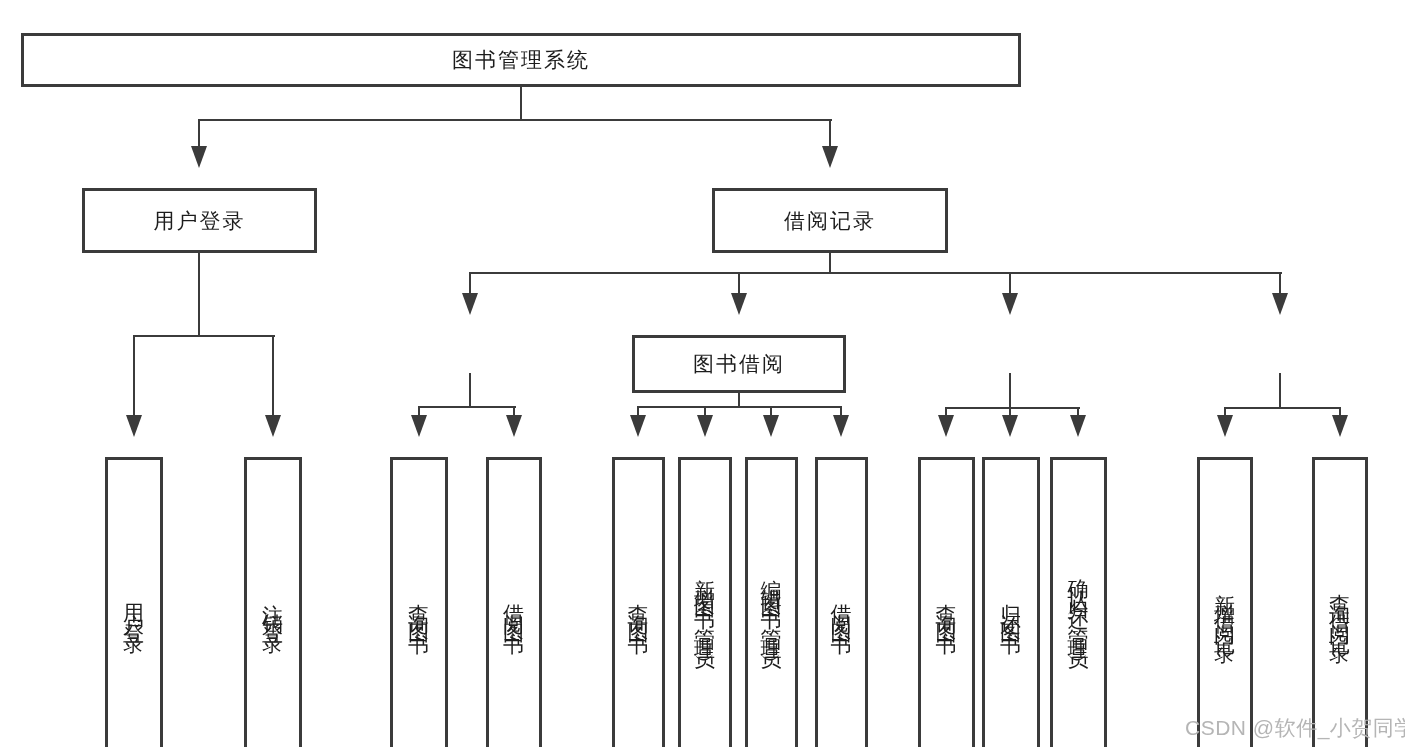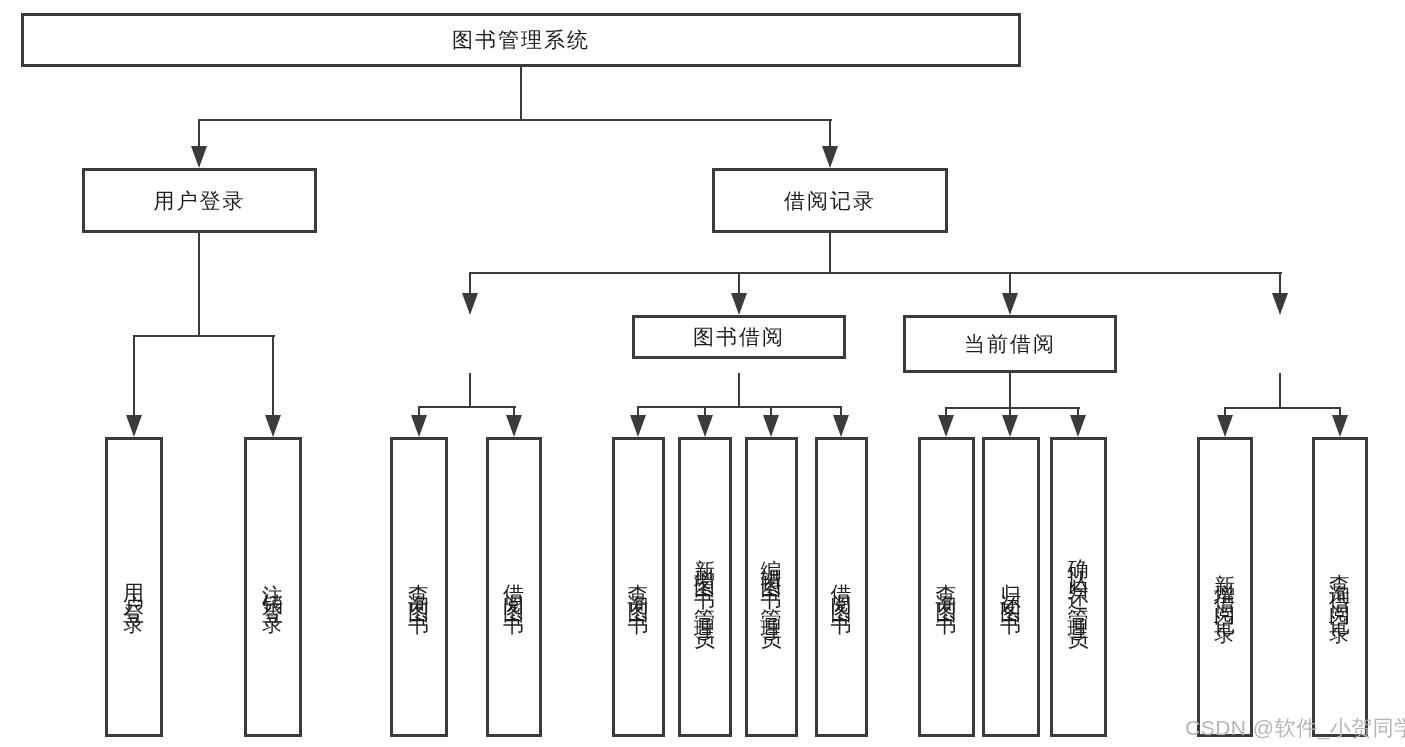--- a/index.html
+++ b/index.html
@@ -8,21 +8,21 @@
     background:var(--bg,#ffffff);
     font-family:"Liberation Sans","DejaVu Sans",sans-serif;
   }
   .stage{position:absolute;left:0;top:0;width:1405px;height:747px;}
   .box{
     position:absolute;box-sizing:border-box;
     border:3px solid var(--line,#3b3b3b);
     background:#ffffff;
     display:flex;align-items:center;justify-content:center;
     color:var(--text,#1d1d1d);
-    font-size:21px;letter-spacing:2px;white-space:nowrap;
+    font-size:21px;letter-spacing:2px;white-space:nowrap;margin-top:20px;
   }
   .vbox{font-size:21px;}
   .vtext{
     writing-mode:vertical-rl;
     letter-spacing:10px;
     line-height:1;
     white-space:nowrap;
   }
   .hline,.vline{position:absolute;background:var(--line,#3b3b3b);}
   .arrow{
@@ -106,25 +106,22 @@
     <span>图书管理系统</span>
   </div>
 
   <div class="box" style="left:82px;top:168px;width:235px;height:65px;">
     <span>用户登录</span>
   </div>
   <div class="box" style="left:712px;top:168px;width:236px;height:65px;">
     <span>借阅记录</span>
   </div>
 
-  <div class="box" style="left:632px;top:315px;width:214px;height:44px;">
+  <div class="box" style="left:632px;top:315px;width:214px;height:58px;">
     <span>图书借阅</span>
-  </div>
-  <div class="box" style="left:903px;top:315px;width:214px;height:58px;">
-    <span>当前借阅</span>
   </div>
 
   <div class="box vbox" style="left:105px;top:437px;width:58px;height:300px;">
     <span class="vtext">用户登录</span>
   </div>
   <div class="box vbox" style="left:244px;top:437px;width:58px;height:300px;">
     <span class="vtext">注销登录</span>
   </div>
 
   <div class="box vbox" style="left:390px;top:437px;width:58px;height:300px;">

